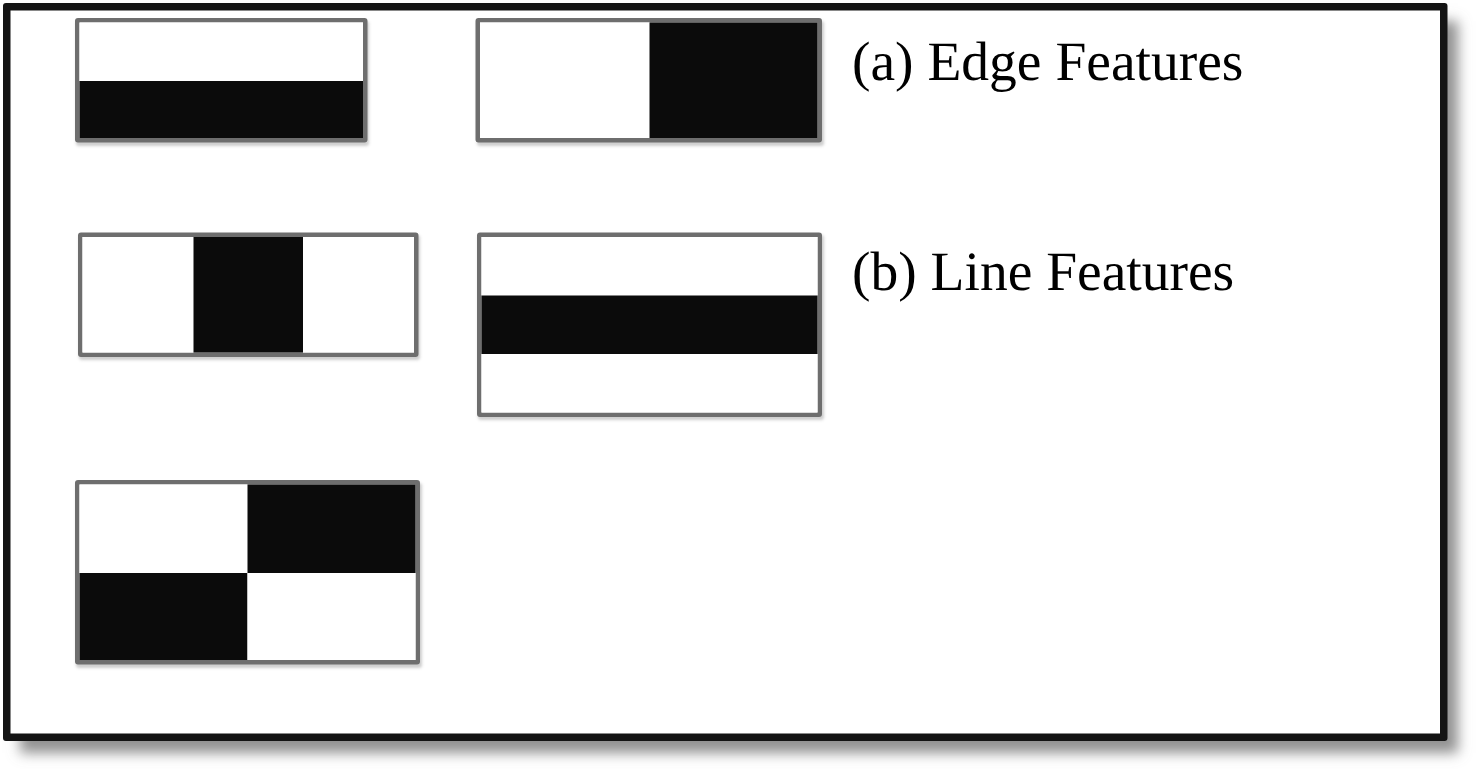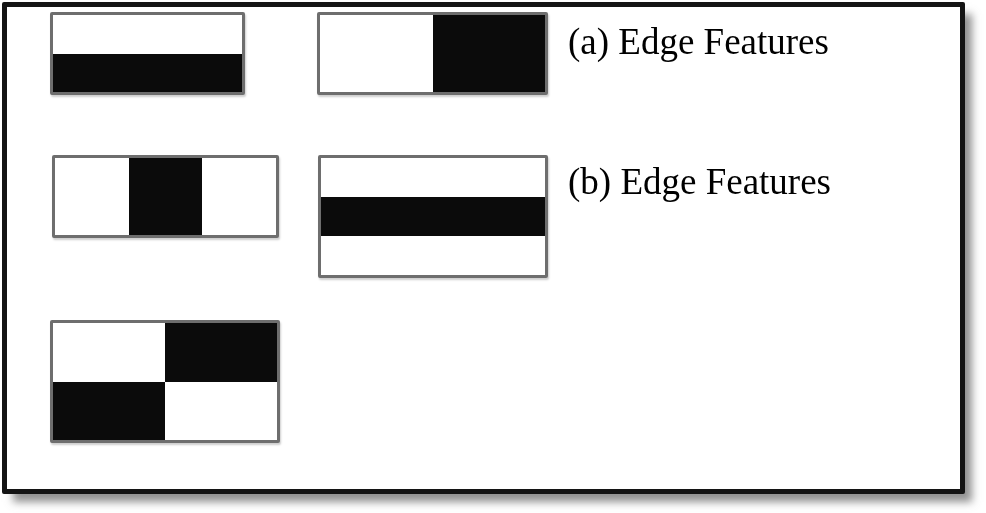--- a/index.html
+++ b/index.html
@@ -90,17 +90,17 @@
 
     <div class="feature f-c1 layout-grid-2x2">
         <div class="cell cell-white"></div>
         <div class="cell cell-black"></div>
         <div class="cell cell-black"></div>
         <div class="cell cell-white"></div>
       </div>
 
     <div class="caption cap-a">(a) Edge Features</div>
 
-    <div class="caption cap-b">(b) Edge Features</div>
+    <div class="caption cap-b">(b) Line Features</div>
 
 
   </div>
 </div>
 
 </body></html>

